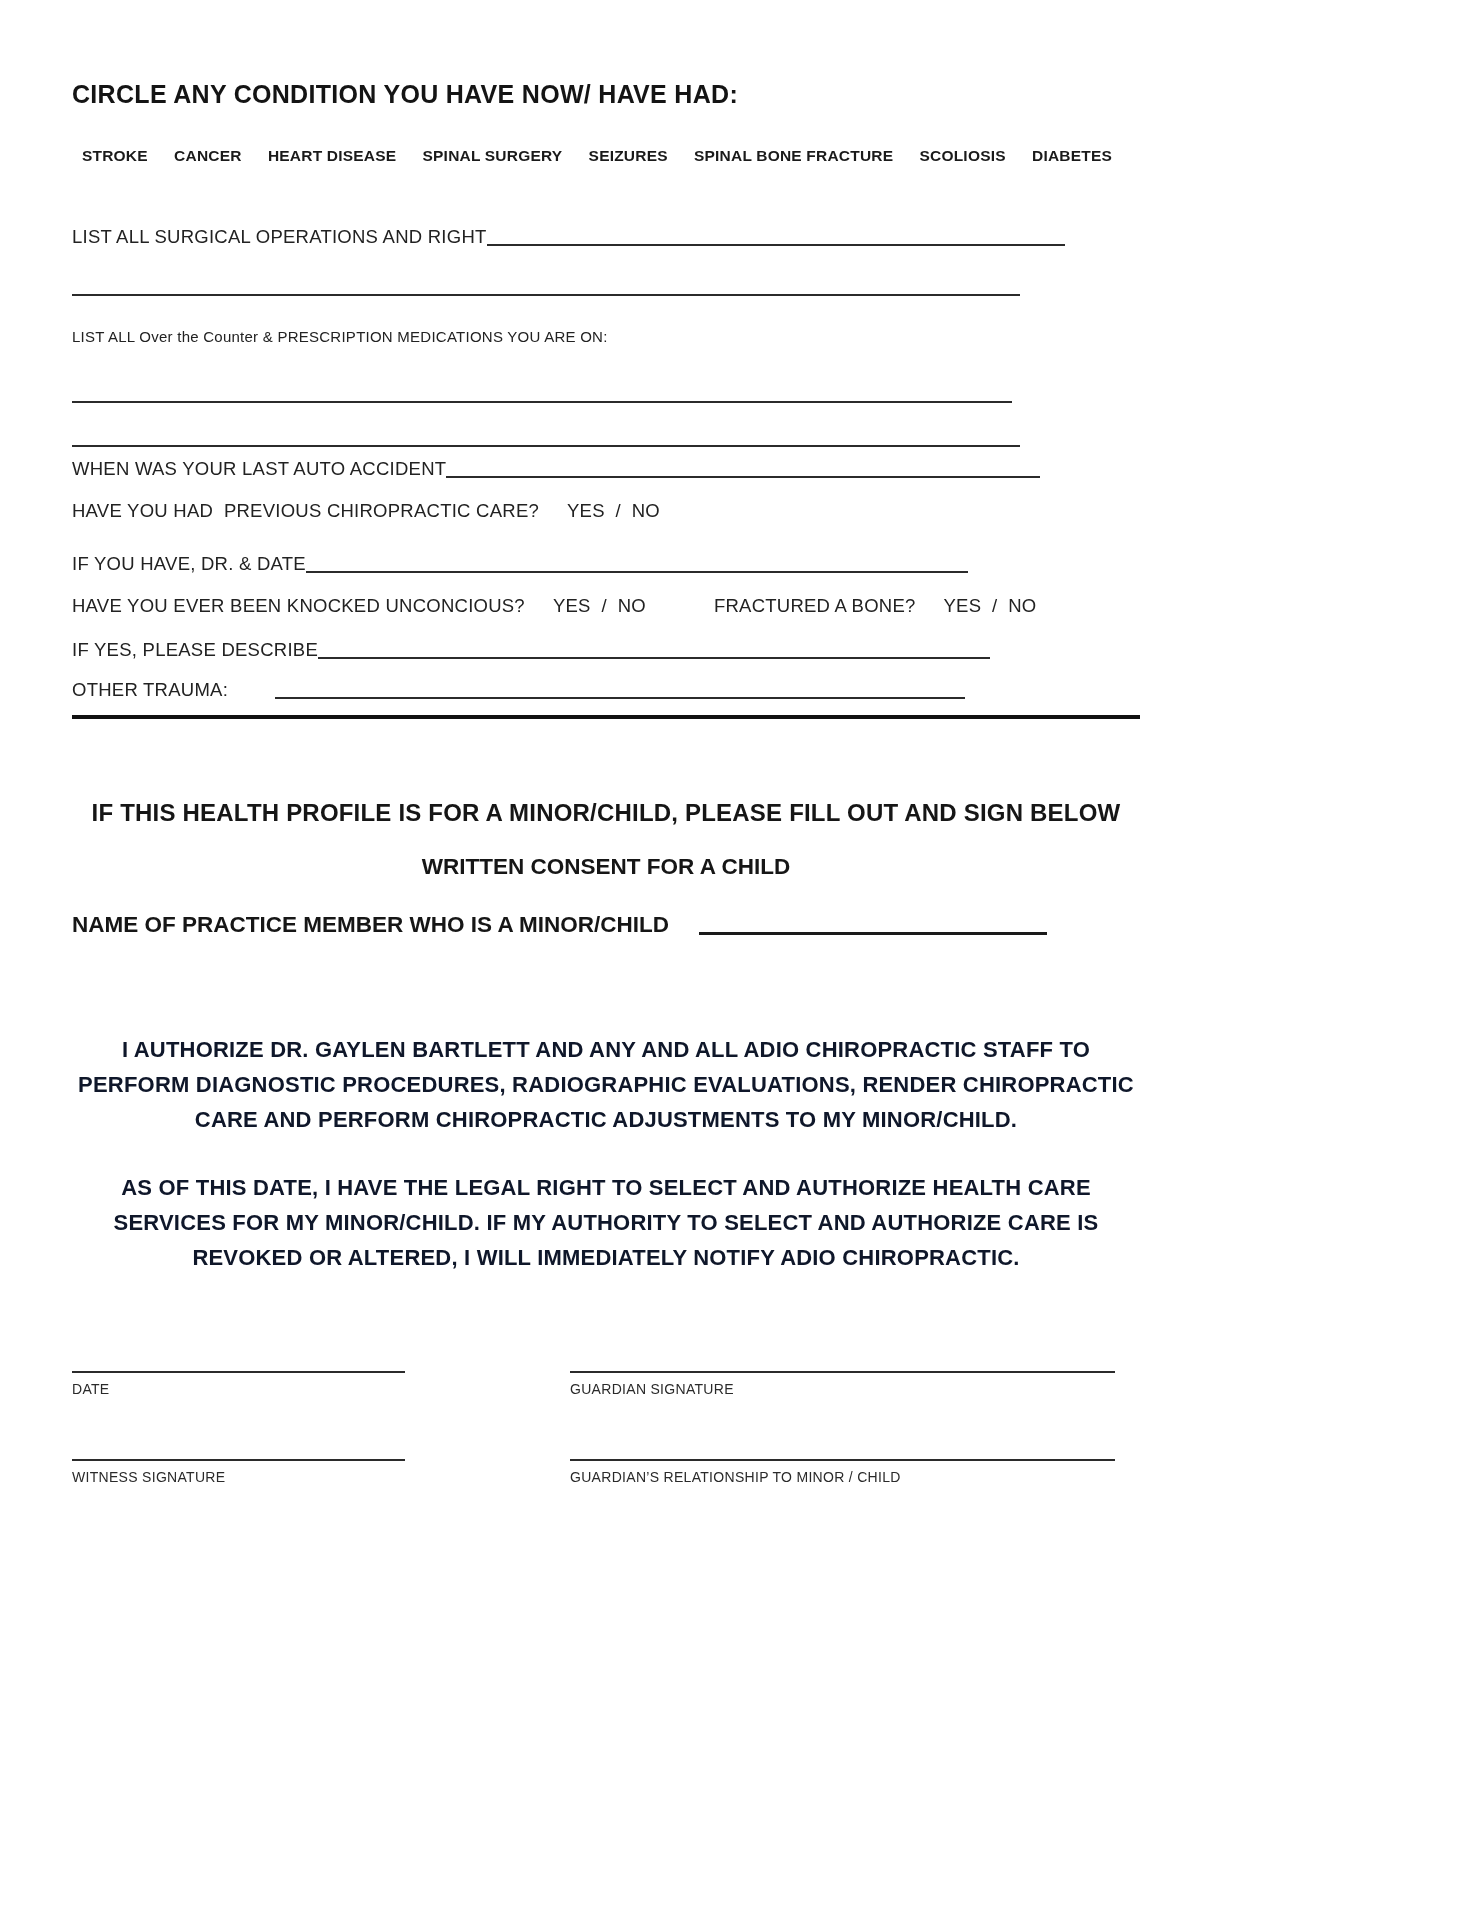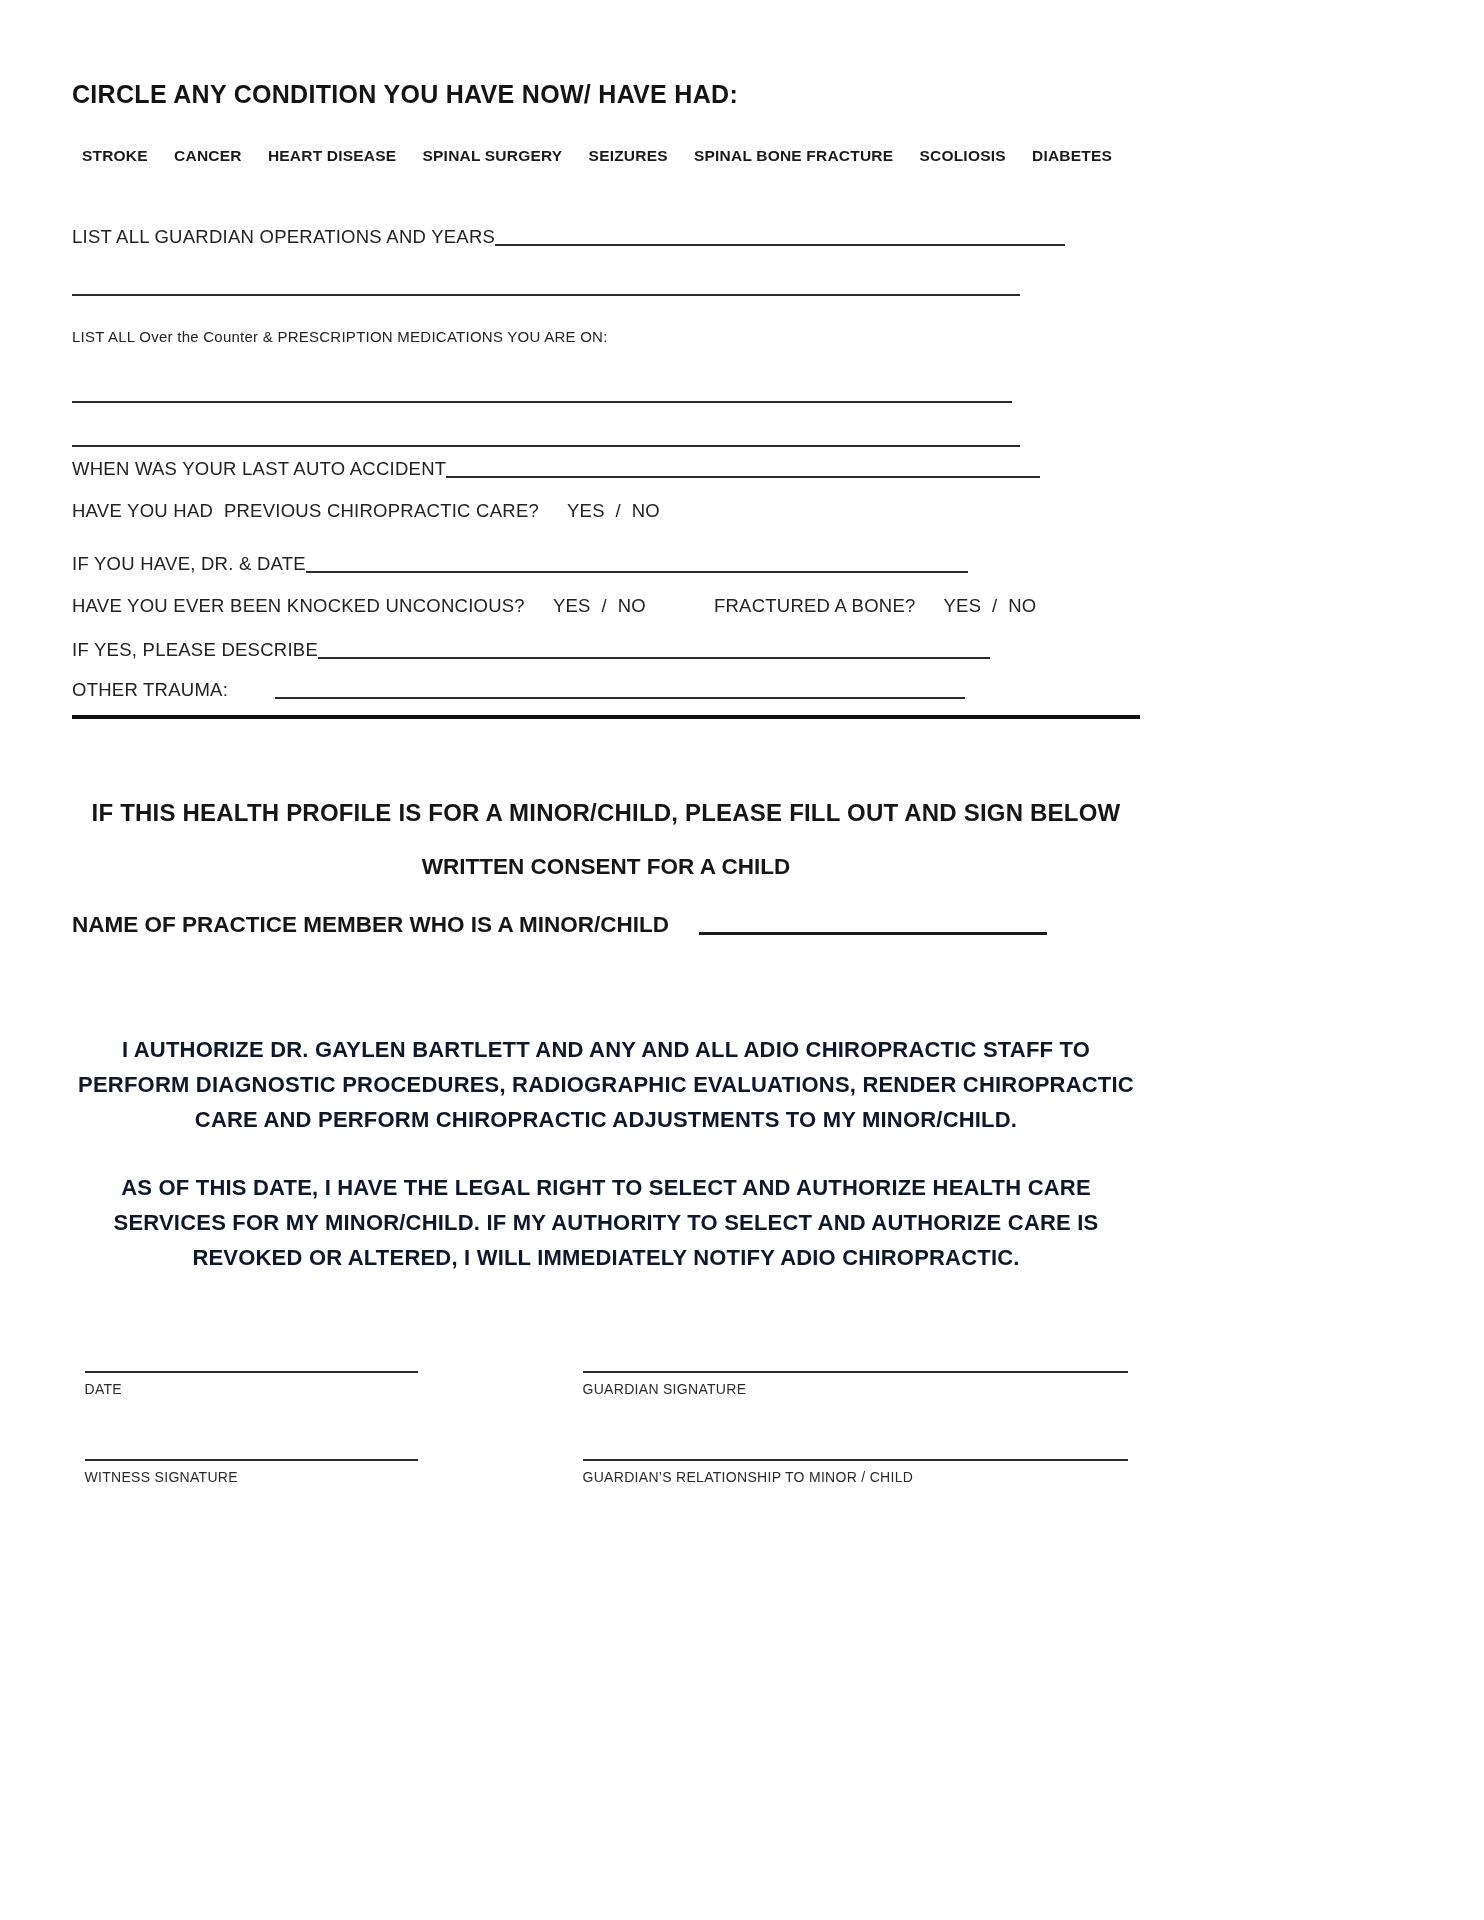--- a/index.html
+++ b/index.html
@@ -112,21 +112,20 @@
     font-weight: bold;
     line-height: 35px;
     letter-spacing: 0.2px;
     color: #0f172a;
     padding: 0 6px;
   }
   .consent-par.second { margin-top: 33px; }
   .sig-row {
     display: flex;
     align-items: flex-start;
-    justify-content: center;
   }
   .sig-row-1 { margin-top: 96px; }
   .sig-row-2 { margin-top: 62px; }
   .sig-col-left  { width: 333px; }
   .sig-col-gap   { width: 165px; }
   .sig-col-right { width: 545px; }
   .sig-line {
     border-bottom: 2px solid #2b2b2b;
     height: 0;
     width: 100%;
@@ -150,21 +149,21 @@
     <span>CANCER</span>
     <span>HEART DISEASE</span>
     <span>SPINAL SURGERY</span>
     <span>SEIZURES</span>
     <span>SPINAL BONE FRACTURE</span>
     <span>SCOLIOSIS</span>
     <span>DIABETES</span>
   </div>
 
   <div class="field-row row-surgical">
-    <span class="label">LIST ALL GUARDIAN OPERATIONS AND YEARS</span>
+    <span class="label">LIST ALL SURGICAL OPERATIONS AND RIGHT</span>
     <span class="fill"></span>
   </div>
 
   <div class="blank-line blank-1"></div>
 
   <div class="meds-label">LIST ALL Over the Counter &amp; PRESCRIPTION MEDICATIONS YOU ARE ON:</div>
 
   <div class="blank-line blank-2"></div>
   <div class="blank-line blank-3"></div>
 

